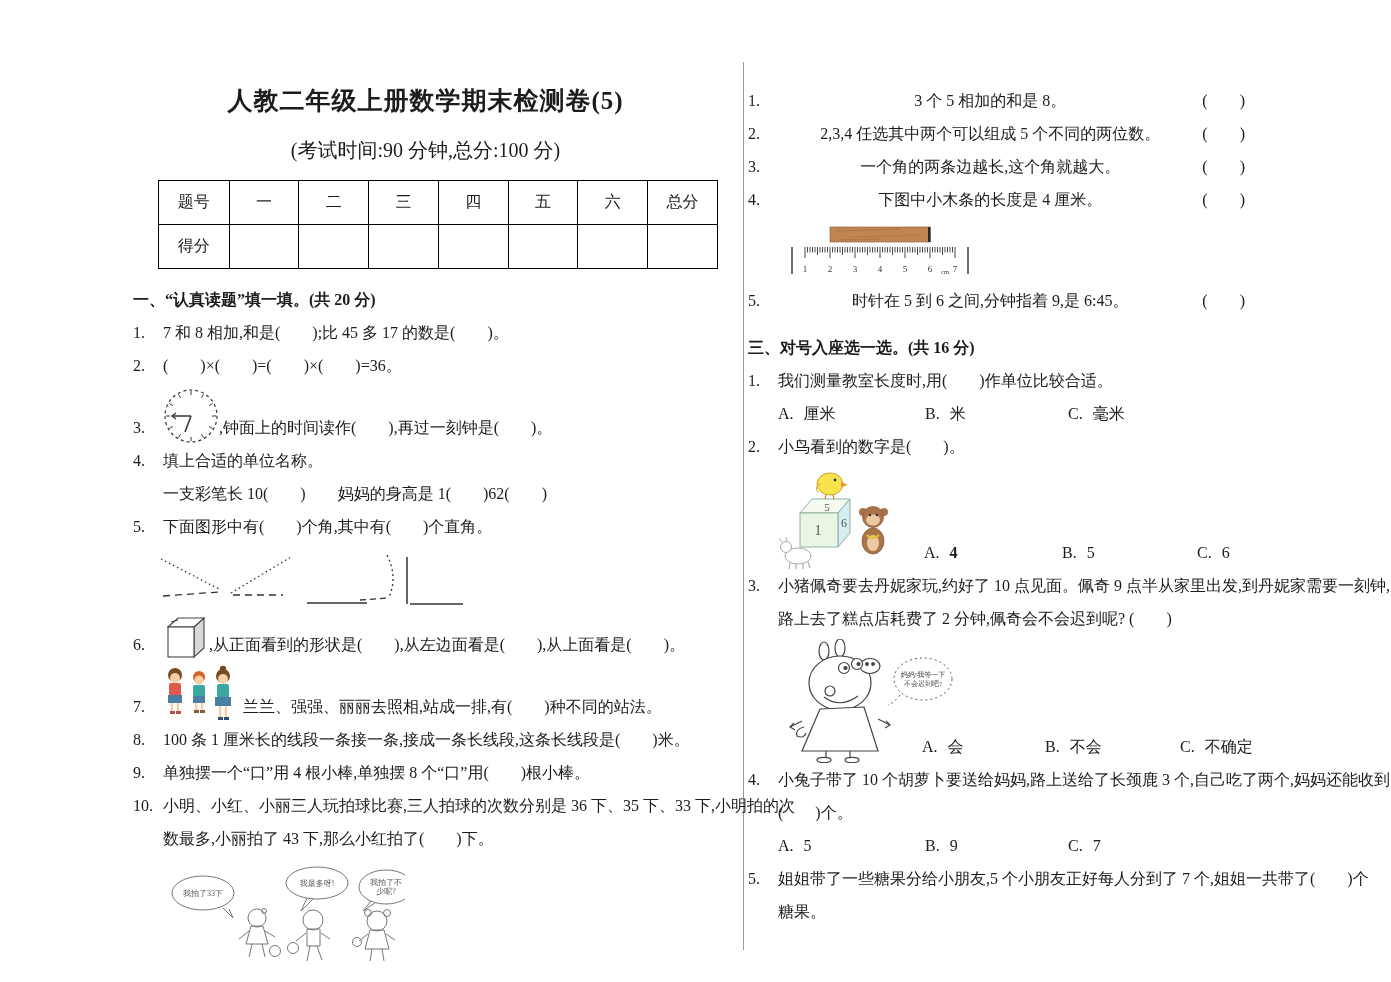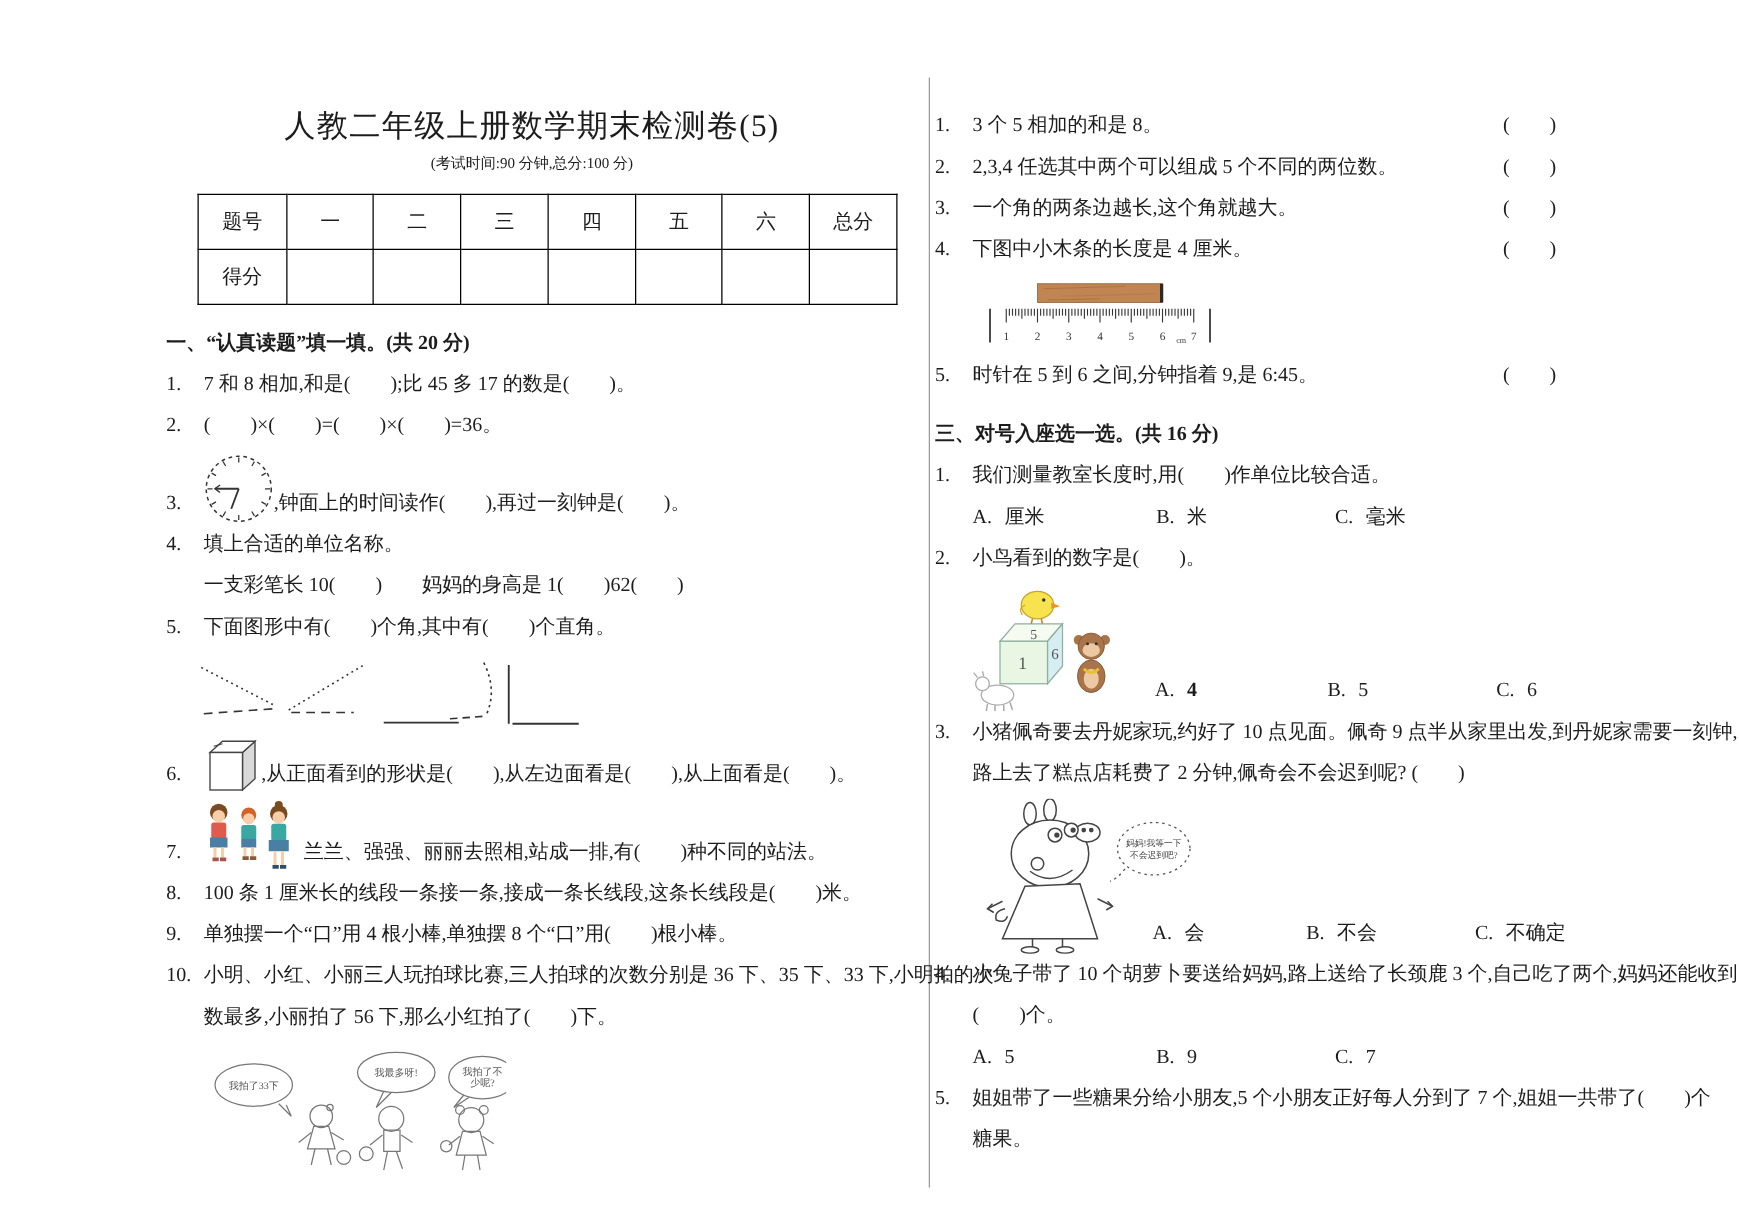--- a/index.html
+++ b/index.html
@@ -1,34 +1,34 @@
 <!DOCTYPE html>
 <html><head>
 <meta charset="utf-8">
 <style>
   html,body{margin:0;padding:0;background:#ffffff;}
   .sheet{position:relative;width:1391px;height:982px;background:#fff;overflow:hidden;
          font-family:"Liberation Serif","DejaVu Serif",serif;color:#1c1c1c;font-size:16px;}
   .divider{position:absolute;left:743px;top:62px;width:1px;height:888px;background:#9a9a9a;}
   .col-left{position:absolute;left:133px;top:84px;width:585px;}
   .col-right{position:absolute;left:748px;top:84px;width:585px;}
-  .title{text-align:center;font-weight:normal;font-size:25px;letter-spacing:1px;}
-  .subtitle{text-align:center;margin-top:5px;font-size:12px;}
+  .title{text-align:center;font-weight:bold;font-size:25px;letter-spacing:1px;}
+  .subtitle{text-align:center;margin-top:20px;font-size:20px;}
   table.score-table{border-collapse:collapse;margin:16px 0 0 25px;padding-left:36px;}
   table.score-table td{border:1px solid #000;width:69px;height:43px;text-align:center;font-size:16px;padding:0;}
   table.score-table td.c0{width:70px;}
   .sech{font-weight:bold;line-height:33px;margin-top:14px;white-space:nowrap;}
   .q{display:flex;align-items:flex-start;}
   .qn{width:30px;flex:none;line-height:33px;}
   .qb{flex:1;min-width:0;}
   .ln{line-height:33px;white-space:nowrap;}
   .imgrow{display:flex;align-items:flex-end;}
   .imgrow .ln{flex:none;}
   .tf{display:flex;line-height:33px;}
-  .tf .txt{flex:1;white-space:nowrap;}
+  .tf .txt{flex:1;white-space:nowrap;text-align:center;}
   .tf .par{flex:none;padding-right:88px;}
   .opts{display:flex;line-height:33px;}
   .opt{display:inline-flex;flex:none;}
   .opt .ol{margin-right:10px;}
   .bold{font-weight:bold;}
   svg{display:block;}
   .illu{flex:none;}
 </style>
 </head>
 <body>
@@ -198,21 +198,21 @@
       <span class="qn">9.</span>
       <div class="qb">
           <div class="ln">单独摆一个“口”用 4 根小棒,单独摆 8 个“口”用(　　)根小棒。</div>
         </div>
     </div>
 
     <div class="q">
       <span class="qn">10.</span>
       <div class="qb">
         <div class="ln">小明、小红、小丽三人玩拍球比赛,三人拍球的次数分别是 36 下、35 下、33 下,小明拍的次</div>
-        <div class="ln">数最多,小丽拍了 56 下,那么小红拍了(　　)下。</div>
+        <div class="ln">数最多,小丽拍了 43 下,那么小红拍了(　　)下。</div>
       </div>
     </div>
 
     <svg class="illu" width="240" height="104" viewBox="0 0 240 104" style="margin:8px 0 0 32px;">
       <g fill="none" stroke="#777" stroke-width="1">
         <ellipse cx="38" cy="30" rx="31" ry="17" fill="#fff"></ellipse>
         <polyline points="58,45 68,55 64,46"></polyline>
         <ellipse cx="152" cy="20" rx="31" ry="16" fill="#fff"></ellipse>
         <polyline points="142,35 136,48 148,36"></polyline>
         <ellipse cx="221" cy="24" rx="27" ry="17" fill="#fff"></ellipse>

